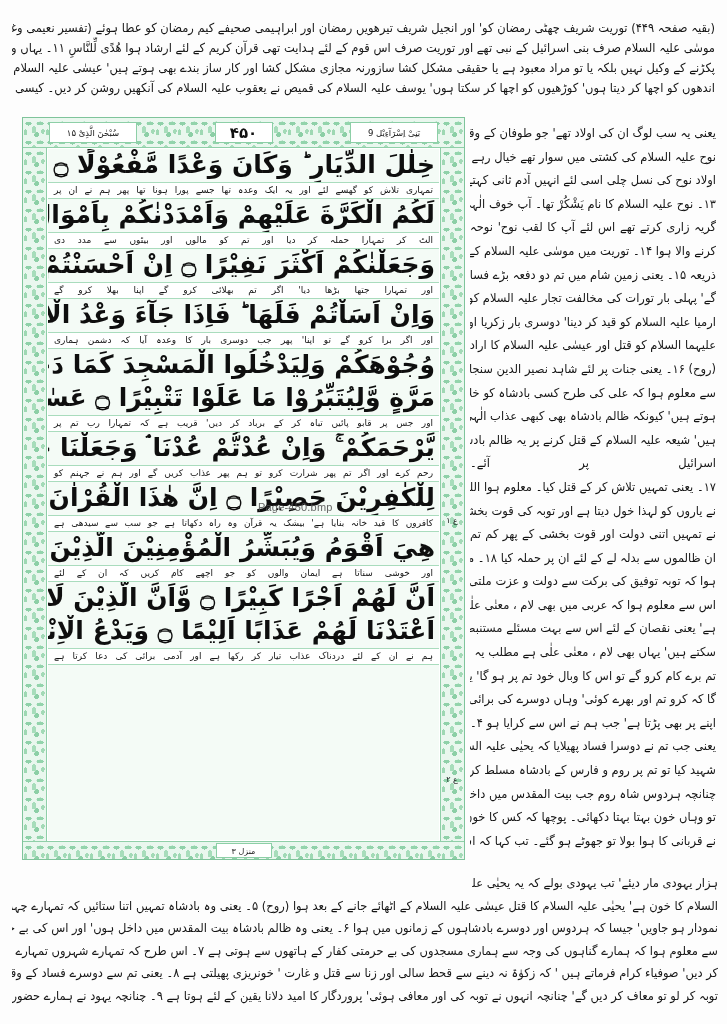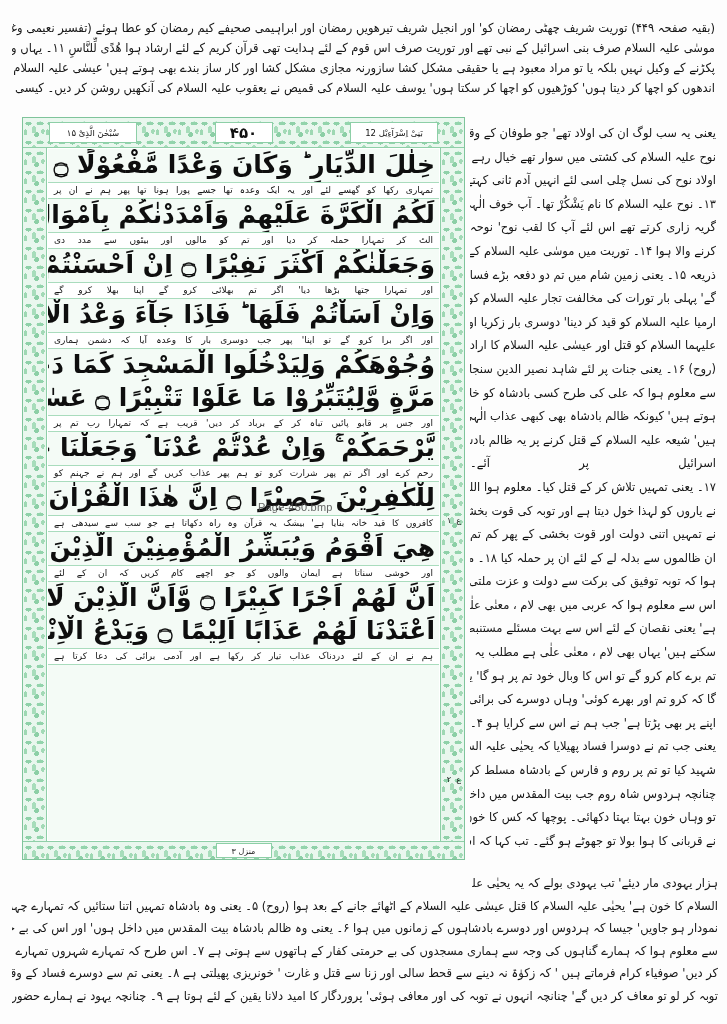--- a/index.html
+++ b/index.html
@@ -166,25 +166,25 @@
     letter-spacing: 0.2px;
     pointer-events: none;
     white-space: nowrap;
   }
 
   
   .ruku {
     position: absolute;
     right: 3px;
     width: 18px;
+    text-align: center;
     direction: rtl;
     font-size: 8px;
     line-height: 9px;
     color: #111;
-    font-family: Liberation Mono, monospace;
   }
   .ruku-1 { top: 398px; }
   .ruku-2 { top: 657px; }
 
   
   .side-commentary {
     position: absolute;
     left: 470px;
     top: 122px;
     width: 246px;
@@ -234,29 +234,29 @@
     <div class="ln">اندھوں کو اچھا کر دیتا ہوں' کوڑھیوں کو اچھا کر سکتا ہوں' یوسف علیہ السلام کی قمیص نے یعقوب علیہ السلام کی آنکھیں روشن کر دیں۔ کیسی مشکل کشائی اور کار سازی کی ۱۲۔</div>
   </div>
 
   <div class="quran-frame">
 
     <div class="orn orn-top"></div>
     <div class="orn orn-bottom"></div>
     <div class="orn orn-left"></div>
     <div class="orn orn-right"></div>
 
-    <div class="chip chip-surah">بَنِیْ اِسْرَآءِیْل 12</div>
+    <div class="chip chip-surah">بَنِیْ اِسْرَآءِیْل 9</div>
     <div class="chip chip-page">۴۵۰</div>
     <div class="chip chip-juz">سُبْحٰنَ الَّذِیْ ۱۵</div>
 
     <div class="chip-manzil">منزل ۳</div>
 
     <div class="verse-body">
       <div class="ayah-row">خِلٰلَ الدِّيَارِ ؕ وَكَانَ وَعْدًا مَّفْعُوْلًا ۝ ثُمَّ رَدَدْنَا</div>
-      <div class="tr-row">تمہاری رکھا کو گھسے لئے اور یہ ایک وعدہ تھا جسے پورا ہونا تھا پھر ہم نے ان پر</div>
+      <div class="tr-row">تمہاری تلاش کو گھسے لئے اور یہ ایک وعدہ تھا جسے پورا ہونا تھا پھر ہم نے ان پر</div>
       <div class="ayah-row">لَكُمُ الْكَرَّةَ عَلَيْهِمْ وَاَمْدَدْنٰكُمْ بِاَمْوَالٍ وَّبَنِيْنَ</div>
       <div class="tr-row">الٹ کر تمہارا حملہ کر دیا اور تم کو مالوں اور بیٹوں سے مدد دی</div>
       <div class="ayah-row">وَجَعَلْنٰكُمْ اَكْثَرَ نَفِيْرًا ۝ اِنْ اَحْسَنْتُمْ اَحْسَنْتُمْ لِاَنْفُسِكُمْ</div>
       <div class="tr-row">اور تمہارا جتھا بڑھا دیا' اگر تم بھلائی کرو گے اپنا بھلا کرو گے</div>
       <div class="ayah-row">وَاِنْ اَسَاْتُمْ فَلَهَا ؕ فَاِذَا جَآءَ وَعْدُ الْاٰخِرَةِ لِيَسُوْٓءٗا</div>
       <div class="tr-row">اور اگر برا کرو گے تو اپنا' پھر جب دوسری بار کا وعدہ آیا کہ دشمن ہماری</div>
       <div class="ayah-row">وُجُوْهَكُمْ وَلِيَدْخُلُوا الْمَسْجِدَ كَمَا دَخَلُوْهُ اَوَّلَ</div>
       <div class="ayah-row">مَرَّةٍ وَّلِيُتَبِّرُوْا مَا عَلَوْا تَتْبِيْرًا ۝ عَسٰى رَبُّكُمْ اَنْ</div>
       <div class="tr-row">اور جس پر قابو پائیں تباہ کر کے برباد کر دیں' قریب ہے کہ تمہارا رب تم پر</div>
       <div class="ayah-row">يَّرْحَمَكُمْ ۚ وَاِنْ عُدْتُّمْ عُدْنَا ۘ وَجَعَلْنَا جَهَنَّمَ</div>

